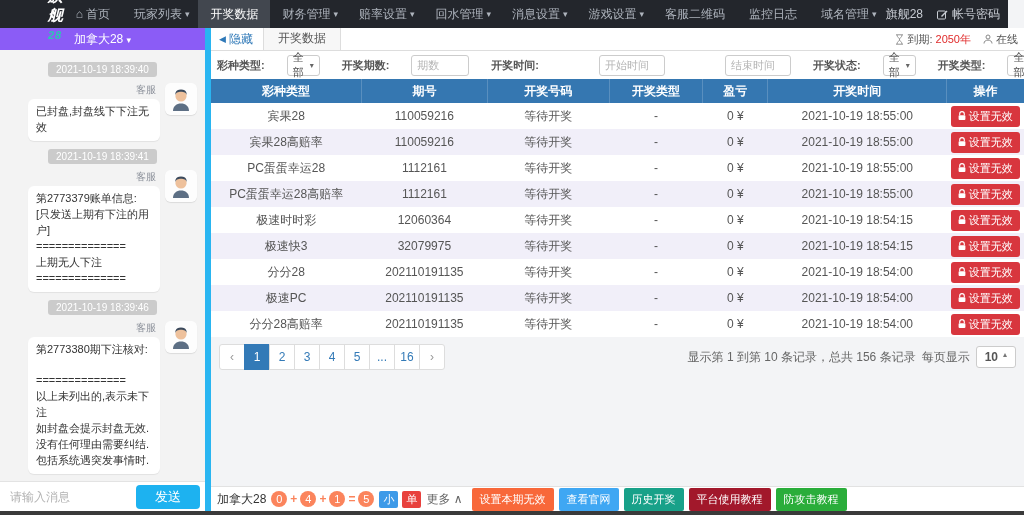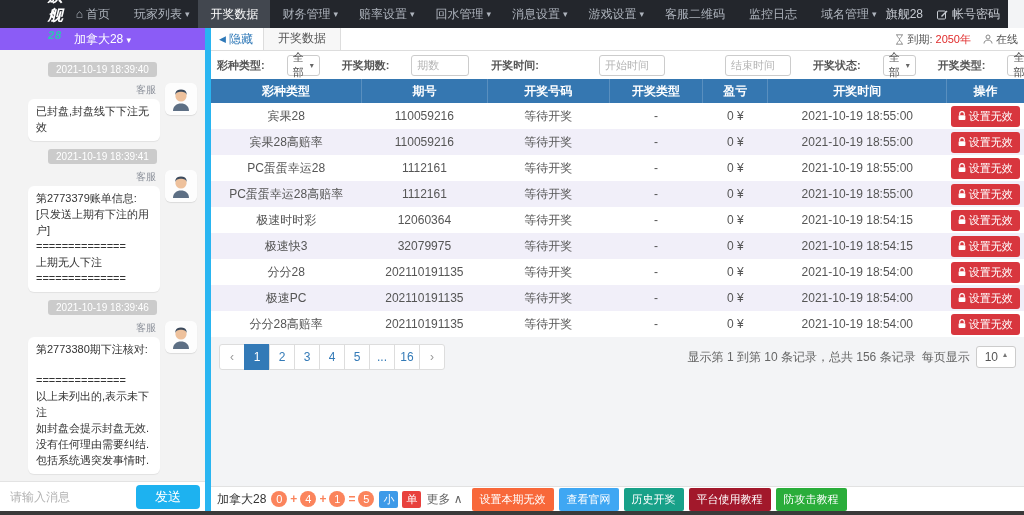--- a/index.html
+++ b/index.html
@@ -68,21 +68,21 @@
 
   
   .pagebar { flex:0 0 40px; display:flex; align-items:center; padding:0 8px; font-size:12px; color:#666; }
   .pager { display:flex; }
   .page { min-width:26px; height:26px; line-height:24px; text-align:center; border:1px solid #ddd; background:#fff; color:#337ab7; margin-left:-1px; padding:0 5px; cursor:pointer; }
   .page:first-child { border-radius:3px 0 0 3px; margin-left:0; }
   .page:last-child { border-radius:0 3px 3px 0; }
   .page.active { background:#337ab7; border-color:#337ab7; color:#fff; }
   .page.arrow { color:#999; }
   .summary { margin-left:auto; display:flex; align-items:center; gap:6px; color:#666; }
-  .pp-box { border:1px solid #ccc; border-radius:3px; background:#fff; padding:3px 8px; display:flex; align-items:flex-start; gap:5px; color:#555; cursor:pointer; }
+  .pp-box { border:1px solid #ccc; border-radius:3px; background:#fff; padding:3px 8px; display:flex; align-items:flex-start; gap:5px; color:#555; cursor:pointer;font-weight:bold; }
   .pp-box .up { font-size:8px; color:#777; }
 
   .spacer { flex:1; }
 
   
   .bottombar { flex:0 0 25px; background:#fff; border-top:1px solid #e2e2e2; display:flex; align-items:center; gap:5px; padding:0 6px; font-size:12px; color:#333; white-space:nowrap; }
   .ball { width:16px; height:16px; border-radius:50%; background:#fb845c; color:#fff; font-size:11px; line-height:16px; text-align:center; flex:0 0 16px; }
   .op { color:#fb845c; font-weight:bold; }
   .bbadge { color:#fff; font-size:11px; padding:1px 4px; border-radius:2px; }
   .red-txt { color:#f4482e; }

